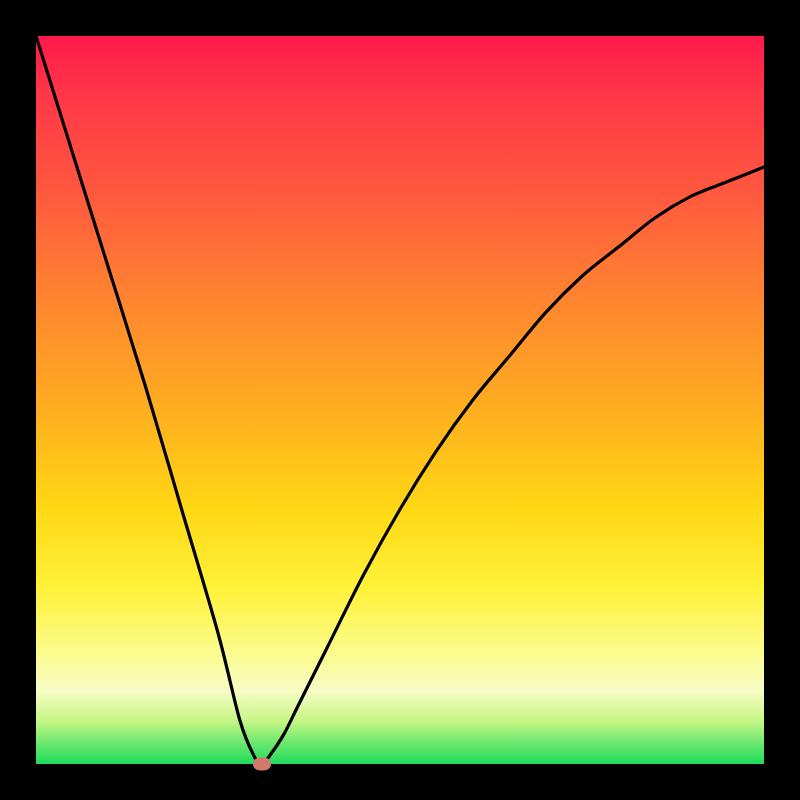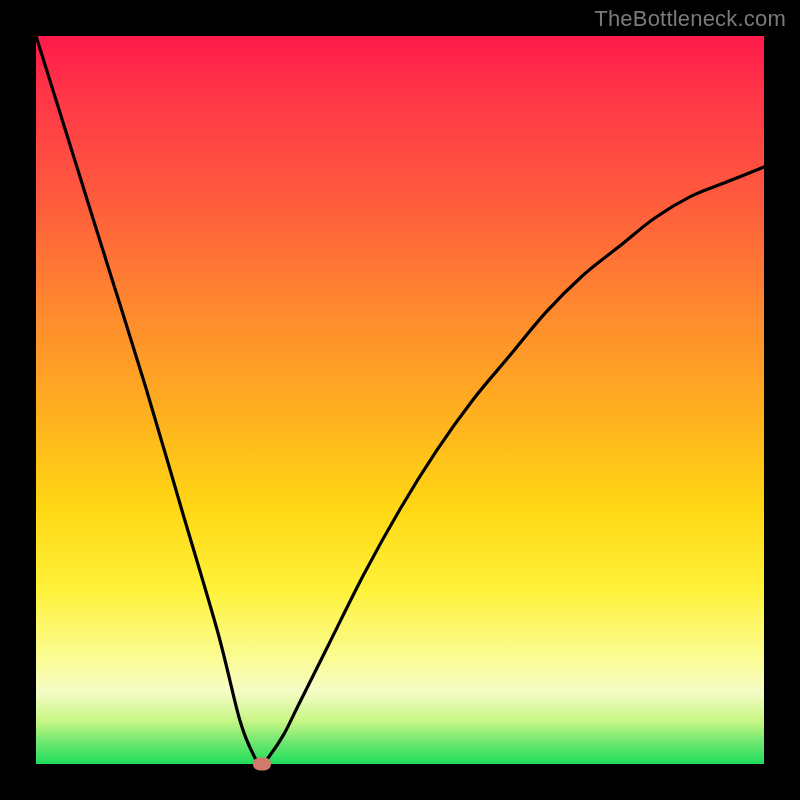--- a/index.html
+++ b/index.html
@@ -73,14 +73,13 @@
 
 <div class="frame">
 
   <div class="plot-area">
     <svg class="curve" viewBox="0 0 728 728" preserveAspectRatio="none">
       <path id="curve-path" fill="none" stroke="#000" stroke-width="3.2" stroke-linecap="round" stroke-linejoin="round" d="M 0.00 0.00 C 6.07 19.41, 24.27 77.65, 36.40 116.48 C 48.53 155.31, 60.67 194.13, 72.80 232.96 C 84.93 271.79, 97.07 309.40, 109.20 349.44 C 121.33 389.48, 133.47 431.95, 145.60 473.20 C 157.73 514.45, 172.29 561.77, 182.00 596.96 C 191.71 632.15, 197.77 663.69, 203.84 684.32 C 209.91 704.95, 214.76 713.44, 218.40 720.72 C 222.04 728.00, 223.25 728.00, 225.68 728.00 C 228.11 728.00, 229.32 725.57, 232.96 720.72 C 236.60 715.87, 242.67 707.37, 247.52 698.88 C 252.37 690.39, 254.80 684.32, 262.08 669.76 C 269.36 655.20, 280.28 633.36, 291.20 611.52 C 302.12 589.68, 315.47 561.77, 327.60 538.72 C 339.73 515.67, 351.87 493.83, 364.00 473.20 C 376.13 452.57, 388.27 433.16, 400.40 414.96 C 412.53 396.76, 424.67 379.77, 436.80 364.00 C 448.93 348.23, 461.07 334.88, 473.20 320.32 C 485.33 305.76, 497.47 289.99, 509.60 276.64 C 521.73 263.29, 533.87 251.16, 546.00 240.24 C 558.13 229.32, 570.27 220.83, 582.40 211.12 C 594.53 201.41, 606.67 190.49, 618.80 182.00 C 630.93 173.51, 643.07 166.23, 655.20 160.16 C 667.33 154.09, 679.47 150.45, 691.60 145.60 C 703.73 140.75, 721.93 133.47, 728.00 131.04"></path>
     </svg>
     <div id="min-marker" class="marker" style="left: 225.68px; top: 728px;"></div>
   </div>
 
-  <div class="watermark">TheBottleneck.com</div>
 </div>
 
 </body></html>

